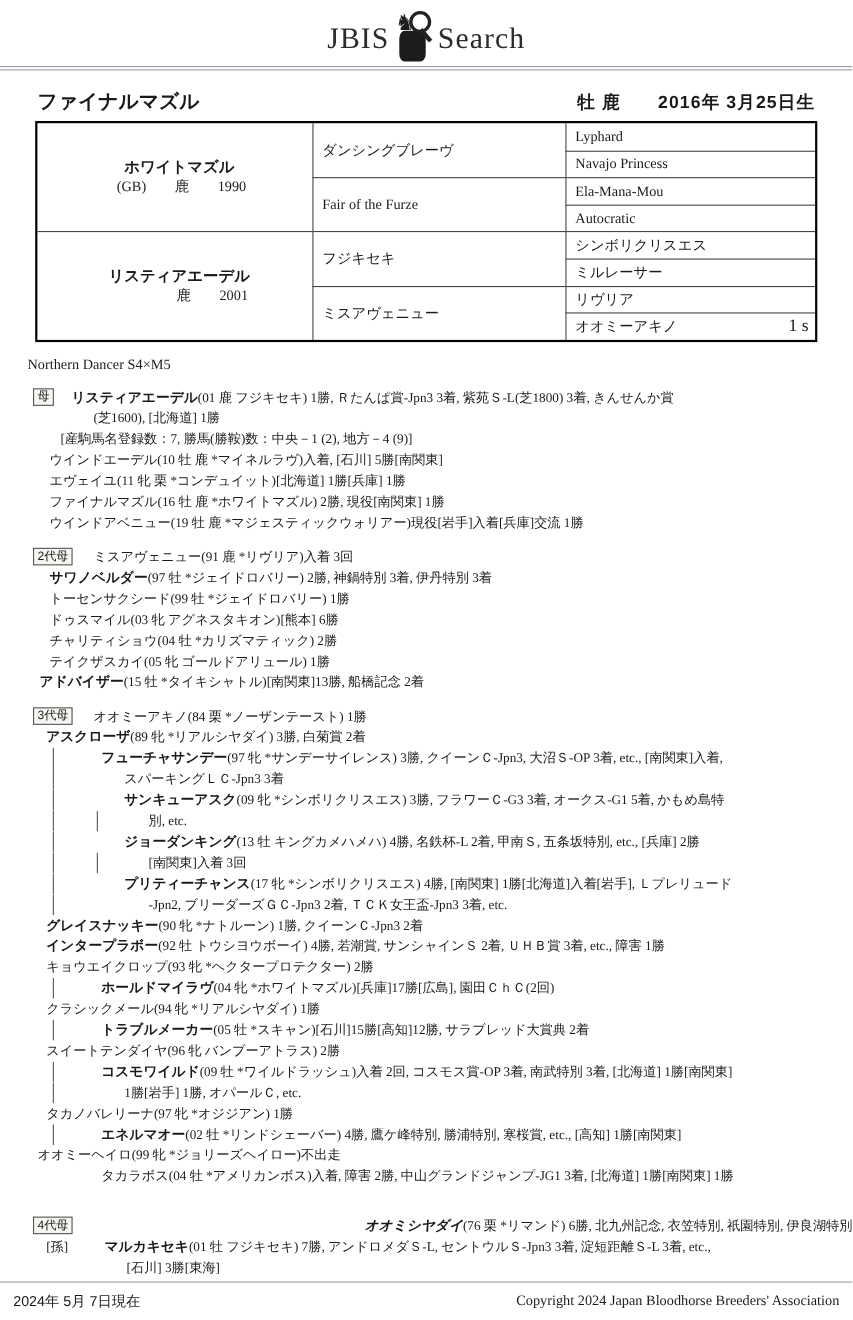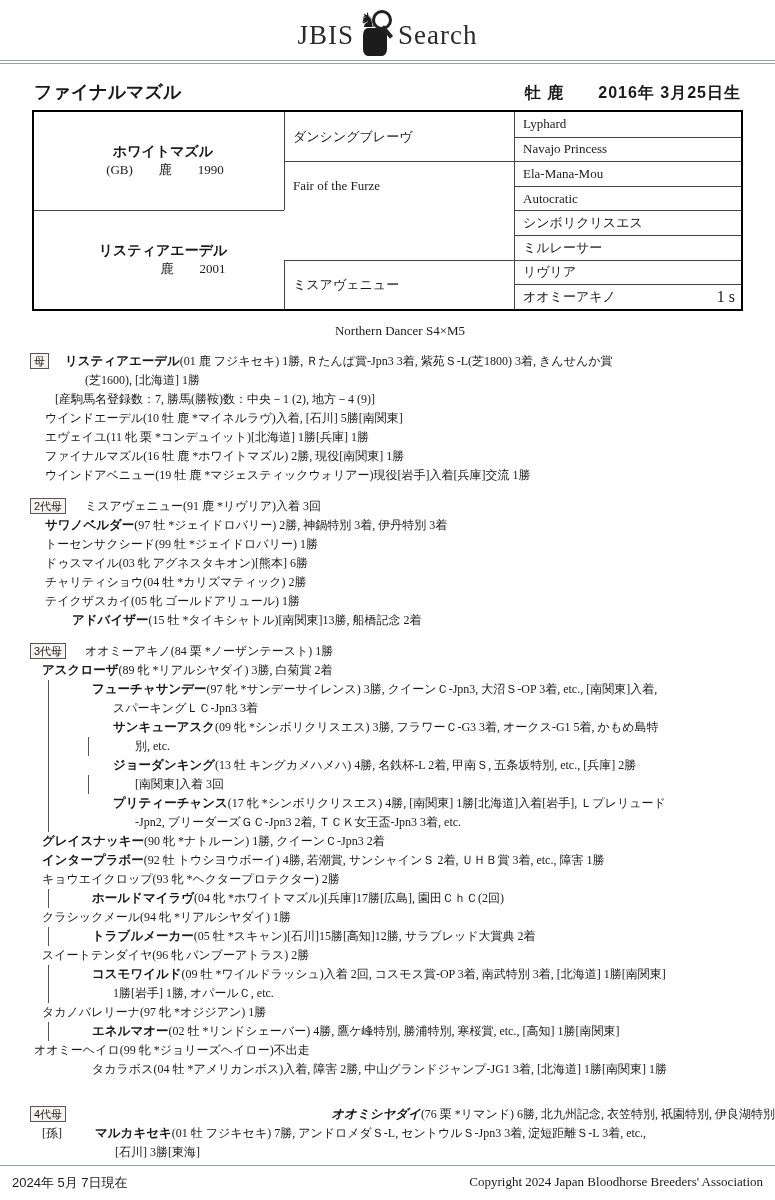--- a/index.html
+++ b/index.html
@@ -36,21 +36,21 @@
   .g2-0{grid-column:2;grid-row:1/3;}
   .g2-1{grid-column:2;grid-row:3/5;}
   .g2-2{grid-column:2;grid-row:5/7;}
   .g2-3{grid-column:2;grid-row:7/9;}
   .g3{grid-column:3;}
   .latin{font-family:"Liberation Serif",serif;font-size:13.5px;}
   .cjk{font-family:"Liberation Sans",sans-serif;font-size:12.5px;}
   .g3-last{justify-content:space-between;padding-right:6px;}
   .page-note{font-family:"Liberation Serif",serif;font-size:16px;}
   
-  .inbreeding{margin:12px 0 0 25px;font-size:13px;font-family:"Liberation Serif",serif;text-align:center;}
+  .inbreeding{margin:12px 0 0 25px;font-size:13px;font-family:"Liberation Serif",serif;}
   
   .family{margin-top:13px;}
   .fam-section{margin-top:12px;}
   .fam-section:last-child{margin-top:26px;}
   .fam-line{position:relative;height:19px;line-height:19px;font-size:12px;white-space:nowrap;overflow:hidden;
     font-family:"Liberation Serif","Liberation Sans",serif;}
   .fam-line .txt{display:block;}
   .fam-line b.hn{font-family:"Liberation Sans",sans-serif;font-weight:700;font-size:12.5px;}
   .fam-line b.hn.it{font-style:italic;}
   .gen-label{position:absolute;left:30px;top:1px;height:14px;line-height:14px;border:1px solid #555;background:#f6f5f1;
@@ -91,20 +91,21 @@
   <div class="g2-0 cell-l cjk">ダンシングブレーヴ</div>
   <div class="g3 cell-l latin" style="grid-row:1">Lyphard</div>
   <div class="g3 cell-l cell-t latin" style="grid-row:2">Navajo Princess</div>
   <div class="g2-1 cell-l cell-t latin">Fair of the Furze</div>
   <div class="g3 cell-l cell-t latin" style="grid-row:3">Ela-Mana-Mou</div>
   <div class="g3 cell-l cell-t latin" style="grid-row:4">Autocratic</div>
   <div class="c-par c-dam cell-t">
     <span class="pname">リスティアエーデル</span>
     <span class="sub">鹿　　2001</span>
   </div>
+  <div class="g2-2 cell-l cell-t cjk">フジキセキ</div>
   <div class="g3 cell-l cell-t cjk" style="grid-row:5">シンボリクリスエス</div>
   <div class="g3 cell-l cell-t cjk" style="grid-row:6">ミルレーサー</div>
   <div class="g2-3 cell-l cell-t cjk">ミスアヴェニュー</div>
   <div class="g3 cell-l cell-t cjk" style="grid-row:7">リヴリア</div>
   <div class="g3 cell-l cell-t cjk g3-last" style="grid-row:8">
     <span>オオミーアキノ</span>
     <span class="page-note">1 s</span>
   </div>
 </div>
 
@@ -149,21 +150,21 @@
       <div class="fam-line">
         <span class="txt" style="padding-left: 45px;">ドゥスマイル(03 牝 アグネスタキオン)[熊本] 6勝</span>
       </div>
       <div class="fam-line">
         <span class="txt" style="padding-left: 45px;">チャリティショウ(04 牡 *カリズマティック) 2勝</span>
       </div>
       <div class="fam-line">
         <span class="txt" style="padding-left: 45px;">テイクザスカイ(05 牝 ゴールドアリュール) 1勝</span>
       </div>
       <div class="fam-line">
-        <span class="txt" style="padding-left: 72px;"><b class="hn">アドバイザー</b>(15 牡 *タイキシャトル)[南関東]13勝, 船橋記念 2着</span>
+        <span class="txt" style="padding-left: 36px;"><b class="hn">アドバイザー</b>(15 牡 *タイキシャトル)[南関東]13勝, 船橋記念 2着</span>
       </div>
     </div>
     <div class="fam-section">
       <div class="fam-line">
         <span class="gen-label">3代母</span>
         <span class="txt" style="padding-left: 85px;">オオミーアキノ(84 栗 *ノーザンテースト) 1勝</span>
       </div>
       <div class="fam-line">
         <span class="txt" style="padding-left: 42px;"><b class="hn">アスクローザ</b>(89 牝 *リアルシヤダイ) 3勝, 白菊賞 2着</span>
       </div>

